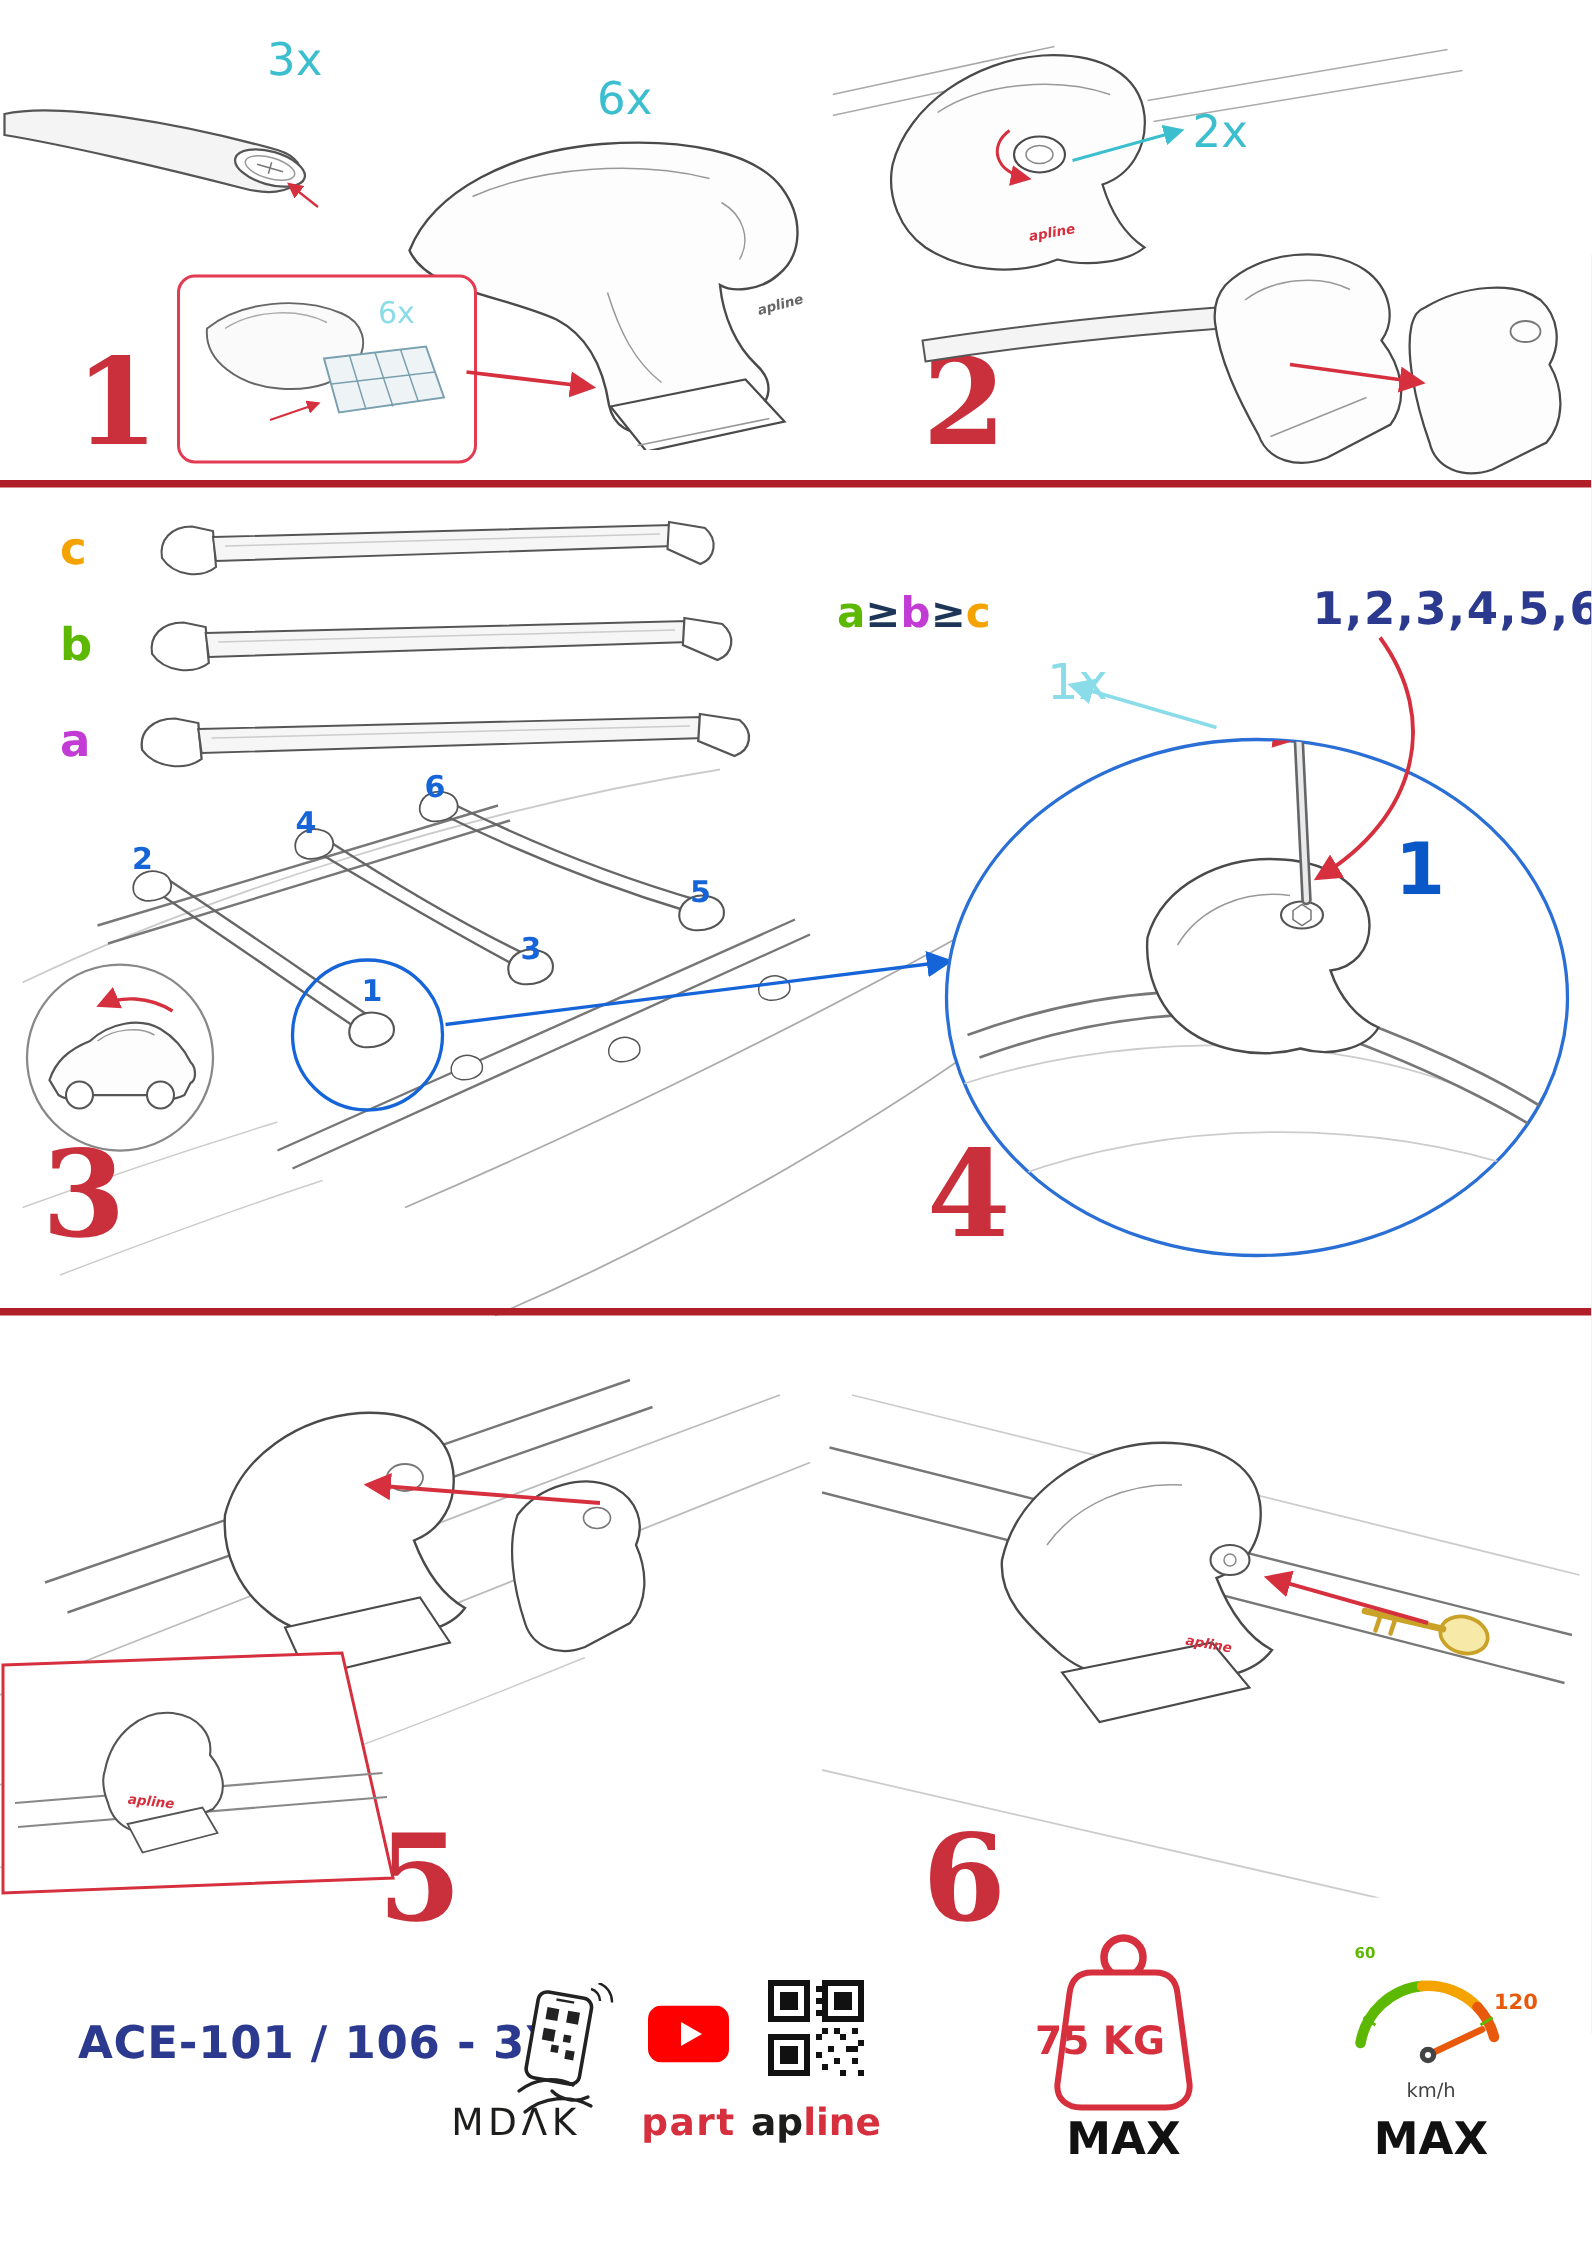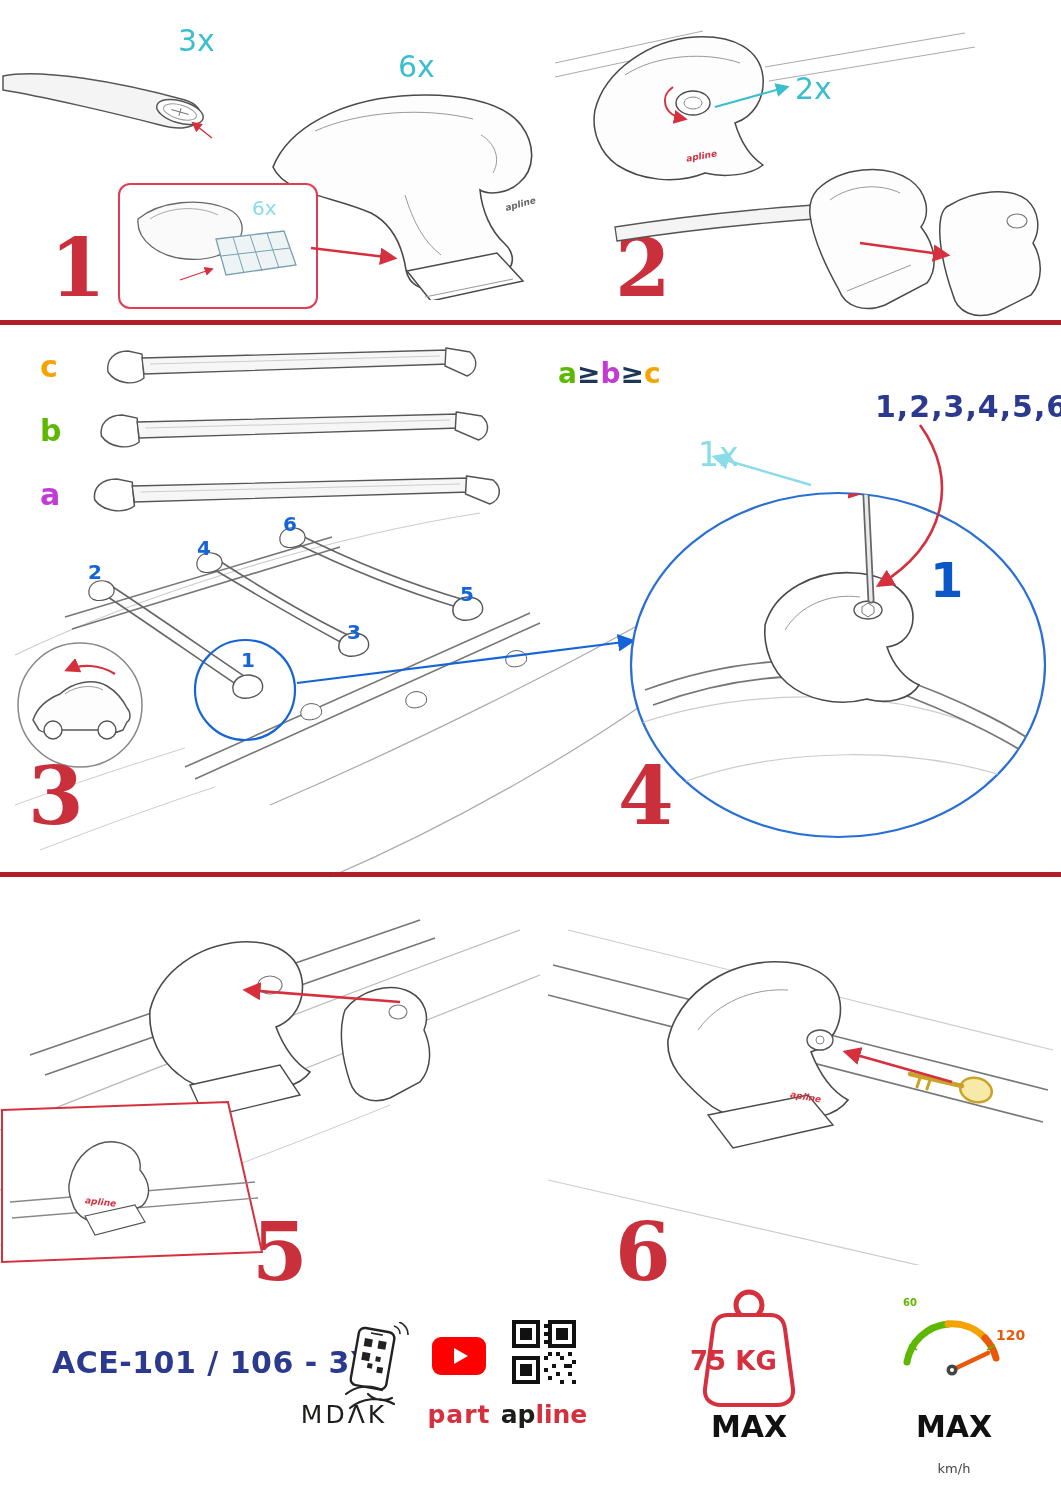--- a/index.html
+++ b/index.html
@@ -12,21 +12,21 @@
     position:relative;width:1061px;height:1500px;background:#ffffff;
     font-family:"DejaVu Sans","Liberation Sans",sans-serif;overflow:hidden;margin:0 auto;
   }
   .abs{position:absolute;}
   .num{font-family:"DejaVu Serif","Liberation Serif",serif;font-weight:700;color:var(--red);font-size:80px;line-height:1;}
   .qty{color:var(--cyan);font-size:30px;line-height:1;}
   .qty-sm{color:var(--cyan-light);font-size:20px;line-height:1;}
   .qty-light{color:var(--cyan-light);font-size:33px;line-height:1;}
   .size-letter{font-size:30px;font-weight:700;line-height:1;}
   .c-or{color:var(--orange);} .c-gr{color:var(--green);} .c-pu{color:var(--purple);}
-  .rule{font-size:28px;font-weight:700;line-height:1;}
+  .rule{font-size:28px;font-weight:700;line-height:1;margin-top:35px;}
   .rule .gte{color:#1d3557;}
   .seq{color:var(--navy);font-weight:700;font-size:30px;line-height:1;letter-spacing:1px;}
   .big-one{color:#0a58c8;font-weight:700;font-size:48px;line-height:1;}
   .roof-num{color:var(--blue);font-weight:700;font-size:20px;line-height:1;}
   .divider{left:0;width:1061px;height:5px;background:#b01e28;}
   .logo-tiny{font-size:9px;font-weight:700;font-style:italic;color:#d6303e;line-height:1;}
   .logo-tiny.dark{color:#666;}
   .model{color:var(--navy);font-weight:700;font-size:30px;letter-spacing:.5px;line-height:1;}
   .brand{font-weight:700;font-size:29px;letter-spacing:-0.5px;line-height:1;}
   .brand .blk{color:#1d1d1b;} .brand .red{color:#d6303e;}
@@ -335,16 +335,16 @@
     <path d="M19,70 A46,46 0 0 1 60,32" fill="none" stroke="#5cb800" stroke-width="7" stroke-linecap="round"></path>
     <path d="M60,32 A46,46 0 0 1 97,46" fill="none" stroke="#f5a300" stroke-width="7" stroke-linecap="round"></path>
     <path d="M97,46 A46,46 0 0 1 108,66" fill="none" stroke="#e8590c" stroke-width="7" stroke-linecap="round"></path>
     <path d="M29,58 L21,53 M99,58 L107,53" stroke="#5cb800" stroke-width="2" fill="none"></path>
     <path d="M64,78 L100,61" stroke="#e8590c" stroke-width="4.5" stroke-linecap="round"></path>
     <circle cx="64" cy="78" r="5.5" fill="#444"></circle>
     <circle cx="64" cy="78" r="2" fill="#fff"></circle>
   </svg>
   <div class="abs speed-lo" style="left:903px;top:1298px;">60</div>
   <div class="abs speed-hi" style="left:996px;top:1328px;">120</div>
-  <div class="abs speed-unit" style="left:888px;top:1462px;width:132px;text-align:center;">km/h</div>
+  <div class="abs speed-unit" style="left:888px;top:1388px;width:132px;text-align:center;">km/h</div>
   <div class="abs max" style="left:888px;top:1412px;width:132px;">MAX</div>
 
 </div>
 
 </body></html>

